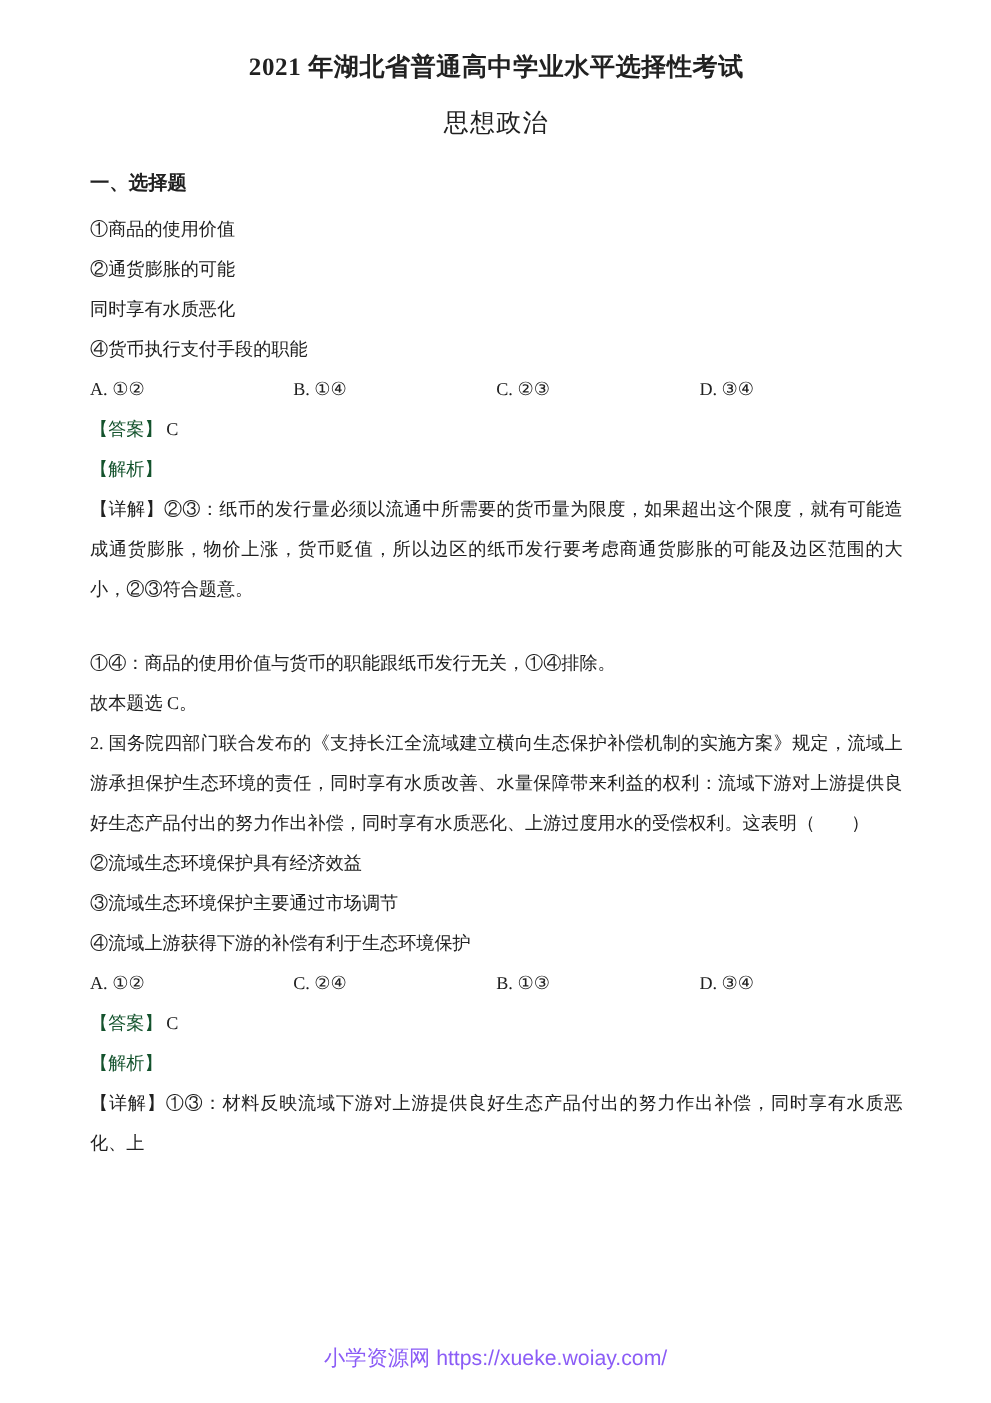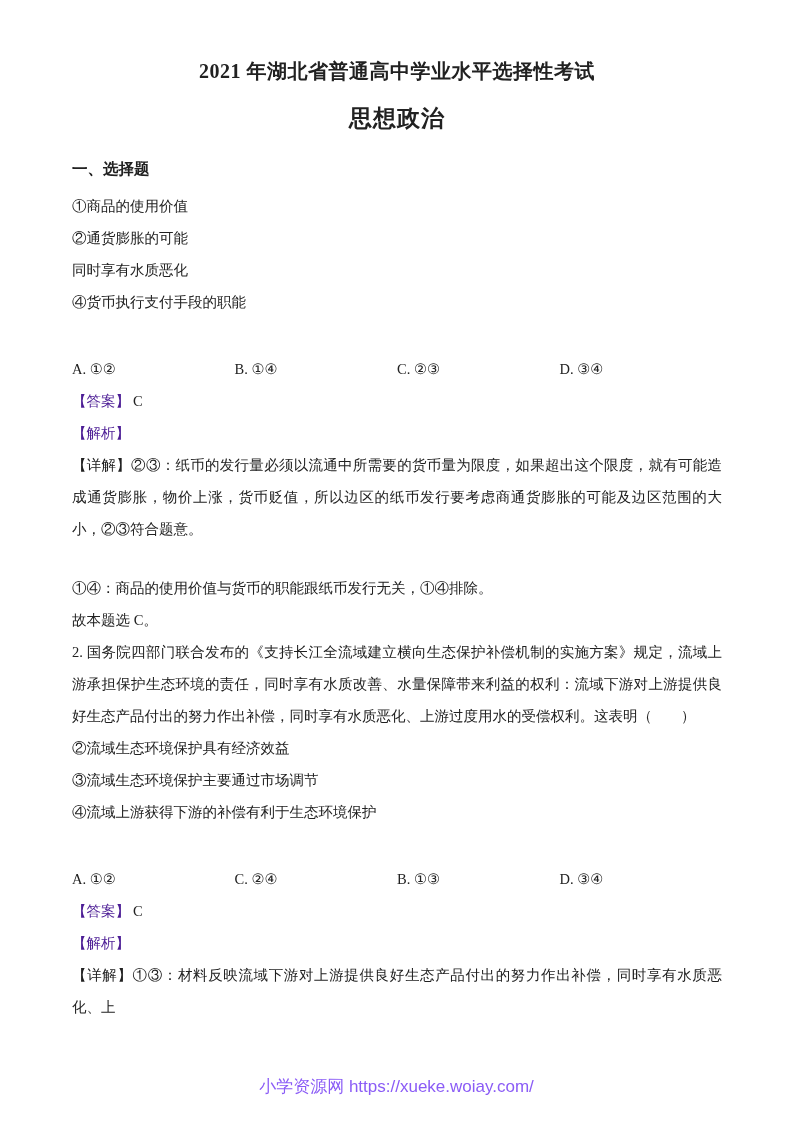--- a/index.html
+++ b/index.html
@@ -9,34 +9,34 @@
   }
   body {
     width: 793px;
     height: 1122px;
     position: relative;
     font-family: "Liberation Serif", "DejaVu Serif", serif;
     color: #212121;
     overflow: hidden;
   }
   .page-content {
-    padding: 58px 71px 0 72px;
+    padding: 40px 71px 0 72px;
   }
   .doc-title {
     margin: 0 0 18px 0;
     text-align: center;
     font-size: 20px;
     font-weight: bold;
     letter-spacing: 0.5px;
   }
   .doc-subtitle {
     margin: 0 0 20px 0;
     text-align: center;
-    font-size: 23px;
-    font-weight: bold;
+    font-size: 20px;
+    font-weight: normal;
     letter-spacing: 1px;
   }
   .section-heading {
     margin: 0 0 6px 0;
     font-size: 15.5px;
     font-weight: bold;
     line-height: 30px;
   }
   p.line {
     margin: 0;
@@ -46,23 +46,22 @@
   }
   p.stem { text-align: justify; }
   .choice-row {
     display: flex;
     font-size: 14.5px;
     line-height: 32px;
   }
   .choice-row span {
     width: 25%;
     text-align: left;
-    margin-top: 35px;
   }
-  .blue-label { color: #4c1d95; }
+  .blue-label { color: #14532d; }
   .answer-value { margin-left: 3px; }
   .gap-above { margin-top: 27px !important; }
   .page-footer {
     position: absolute;
     left: 0;
     right: 0;
     bottom: 24px;
     text-align: center;
     font-family: "Liberation Sans", "DejaVu Sans", sans-serif;
     font-size: 17px;

